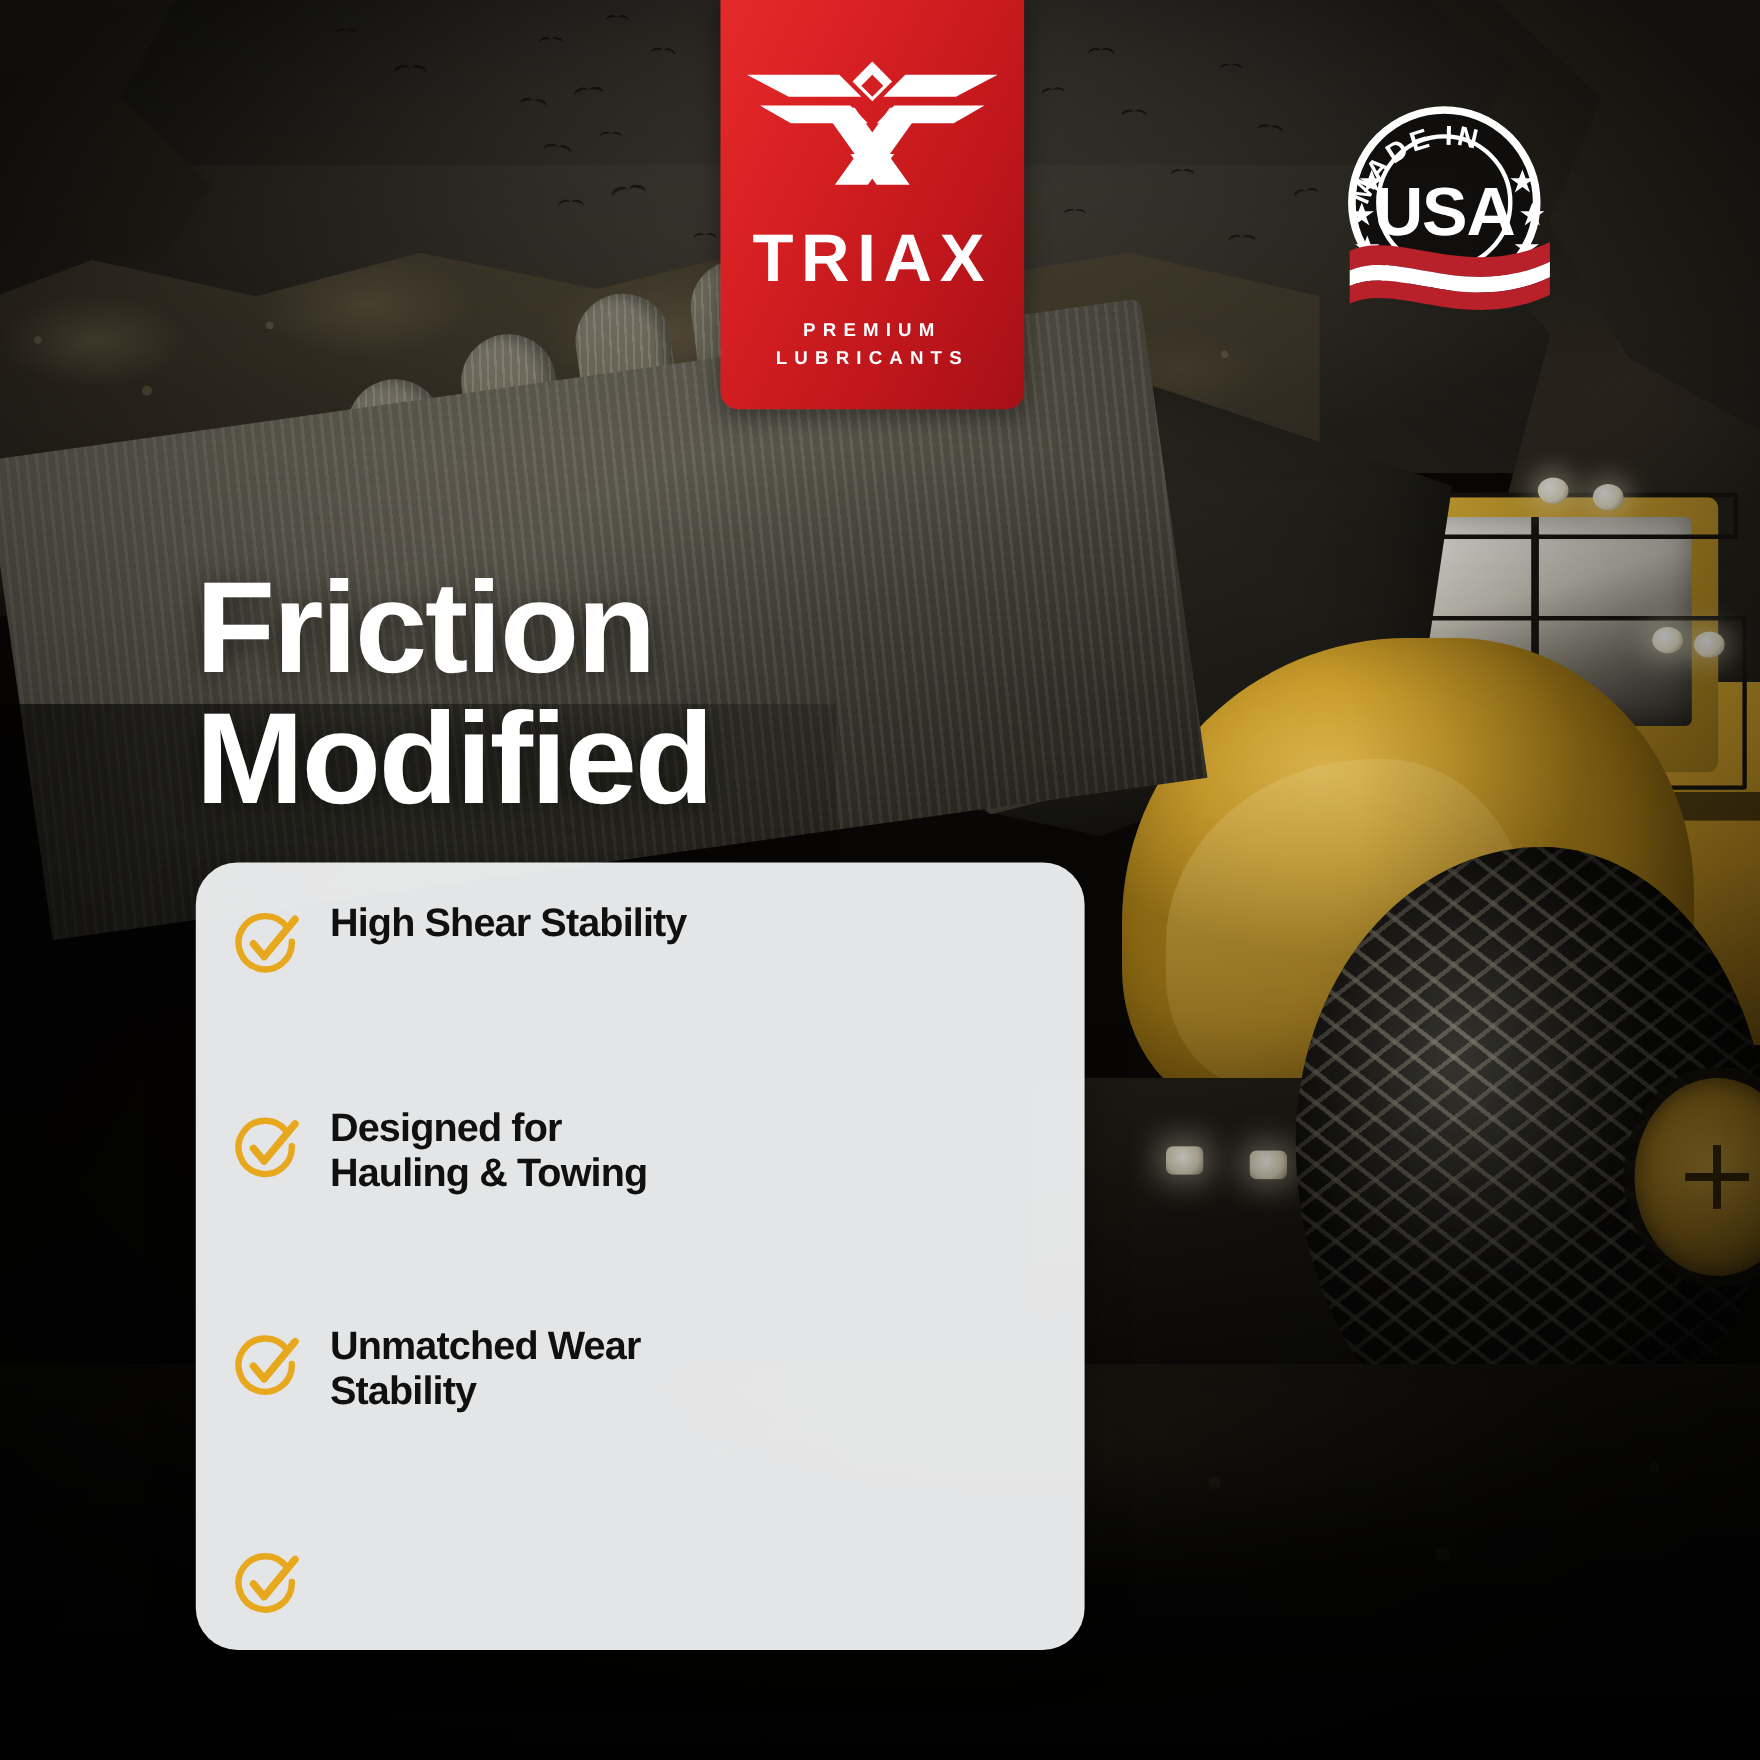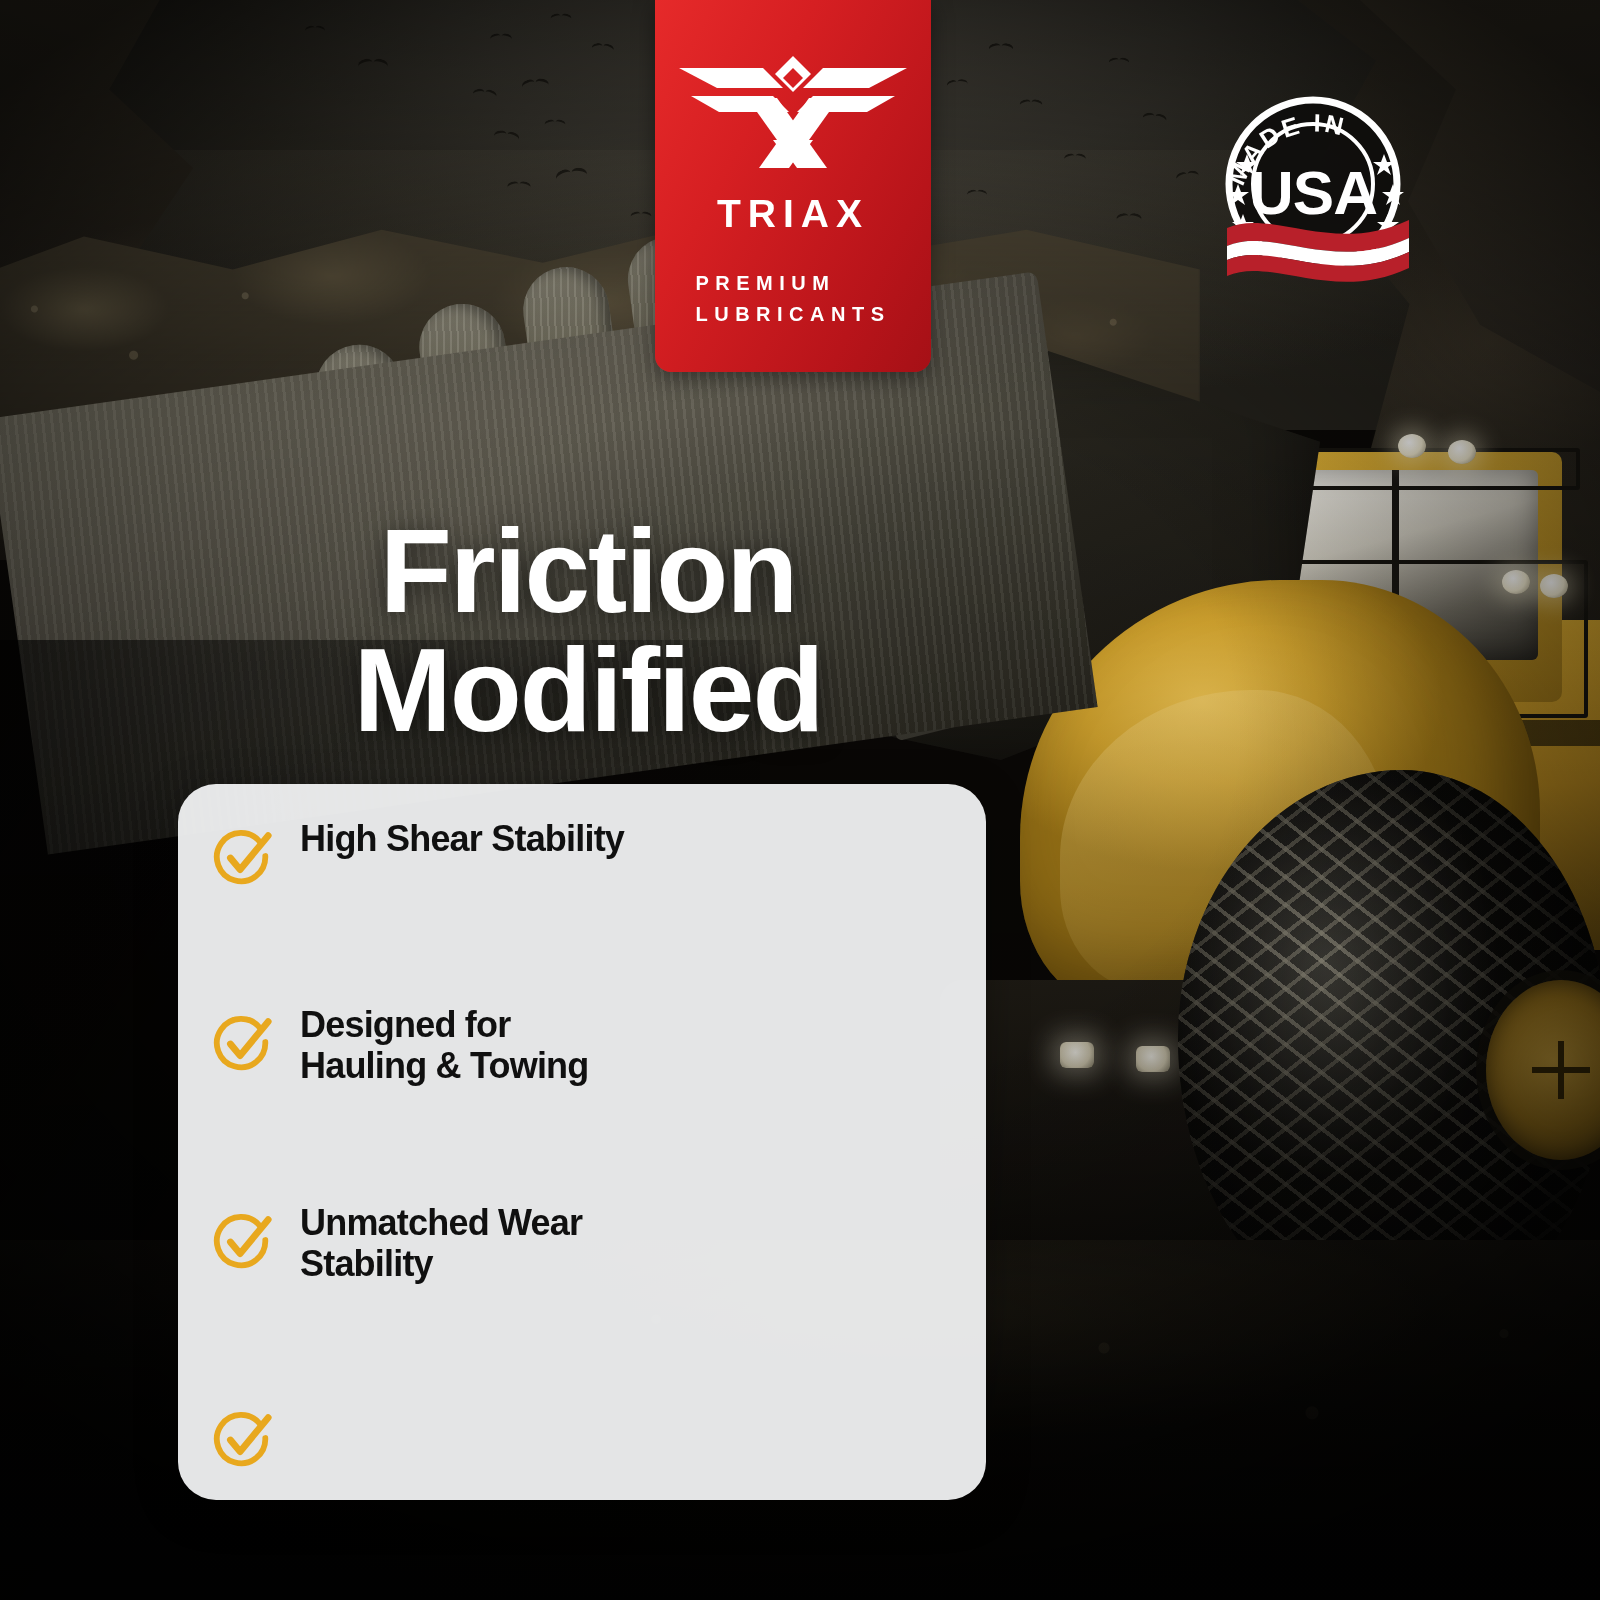--- a/index.html
+++ b/index.html
@@ -269,43 +269,42 @@
   
   .logo-banner{
     position:absolute;left:655px;top:0;width:276px;height:372px;
     background:linear-gradient(118deg,#e62a2a 0%,#d61f22 34%,#b8141a 78%,#a51016 100%);
     border-radius:0 0 16px 16px;
     box-shadow:0 6px 22px rgba(0,0,0,.42);
     display:flex;flex-direction:column;align-items:center;
   }
   .eagle{margin-top:52px;width:232px;height:130px;display:block;}
   .wordmark{
-    margin-top:12px;color:#fff;font-size:39px;font-weight:700;
+    margin-top:22px;color:#fff;font-size:61px;font-weight:700;
     letter-spacing:7px;line-height:1;
     font-family:"Liberation Sans",sans-serif;
   }
   .tagline{
-    margin-top:35px;color:#fff;text-align:left;
-    font-size:20px;font-weight:600;letter-spacing:6.5px;line-height:1.55;
+    margin-top:22px;color:#fff;text-align:center;
+    font-size:17px;font-weight:600;letter-spacing:6.5px;line-height:1.55;
   }
 
   
   .usa-badge{position:absolute;left:1213px;top:88px;width:205px;height:200px;}
 
   
   .headline{
     position:absolute;left:178px;top:512px;width:820px;
     color:#fff;
     font-family:"Liberation Sans",sans-serif;
     font-weight:700;
     font-size:118px;
     line-height:1.01;
     letter-spacing:-2px;
     text-shadow:0 4px 26px rgba(0,0,0,.55);
-    text-align:center;
   }
   .headline span{display:block;}
 
   
   .feature-card{
     position:absolute;left:178px;top:784px;width:808px;height:716px;
     background:rgba(244,245,246,.935);
     border-radius:38px;
     box-shadow:0 10px 40px rgba(0,0,0,.34);
     padding:34px 40px 30px 34px;

